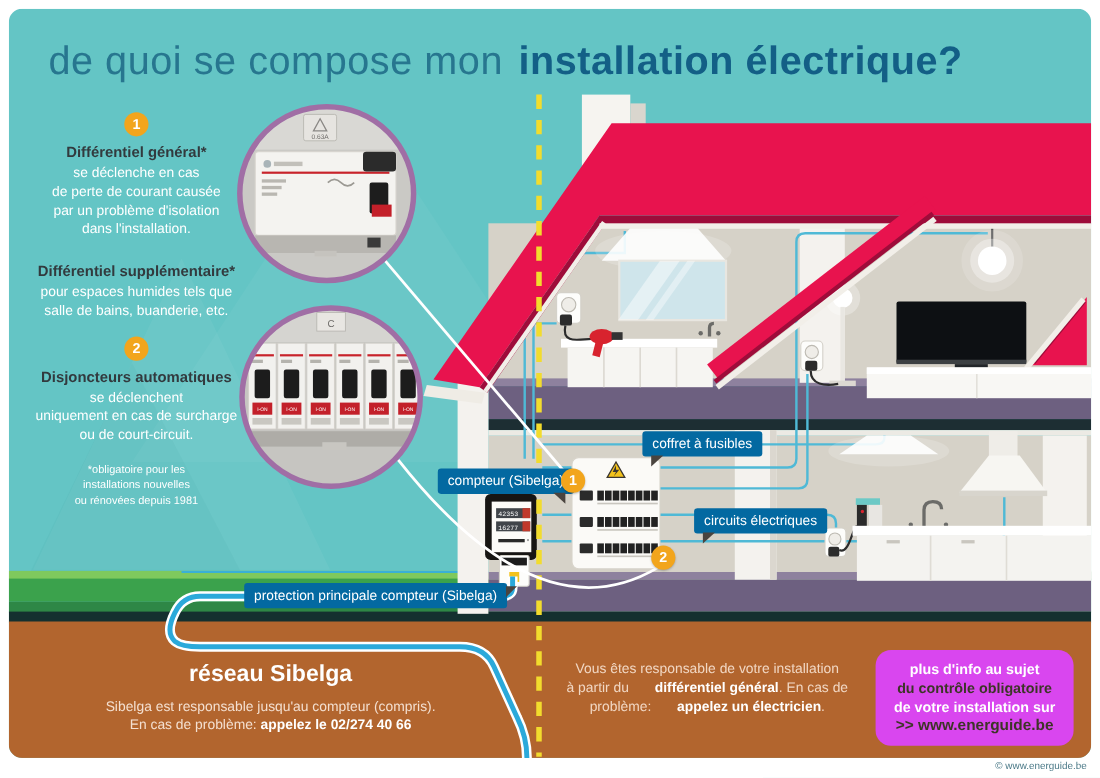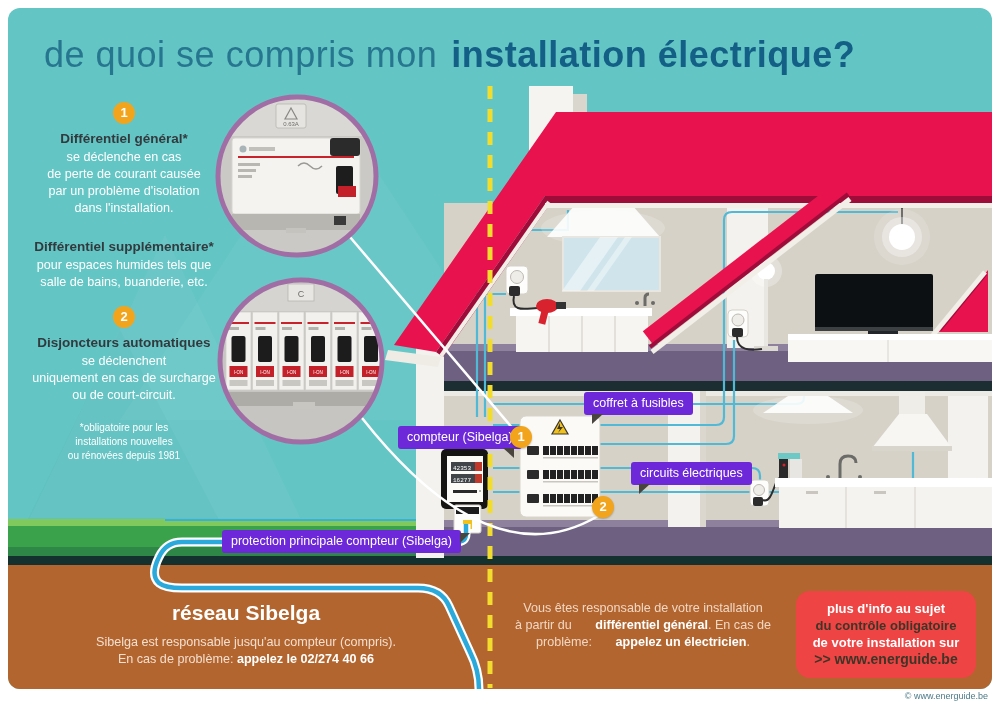--- a/index.html
+++ b/index.html
@@ -13,38 +13,38 @@
   #title .bd{font-weight:700;color:#135f86;margin-left:14px;}
   
   #notes{left:24px;top:102px;width:200px;text-align:center;}
   .badge{width:22px;height:22px;border-radius:50%;background:#f2a51c;color:#fff;
          font-size:13px;font-weight:700;line-height:22px;text-align:center;margin:0 auto;}
   #notes h3{margin:7px 0 3px;font-size:13.5px;font-weight:700;color:#323a3e;}
   #notes p{margin:0;font-size:12.6px;line-height:17px;color:#ffffff;white-space:pre-line;}
   #notes .gap{height:15px;}
   #notes .foot{margin-top:17px;font-size:10px;line-height:14px;color:#ffffff;white-space:pre-line;}
   
-  .dlabel{background:#6d28d9;color:#fff;font-size:12.5px;line-height:15px;
+  .dlabel{background:#0369a1;color:#fff;font-size:12.5px;line-height:15px;
           padding:4px 9px;border-radius:3px;white-space:nowrap;z-index:6;}
   .dlabel:after{content:"";position:absolute;width:0;height:0;}
   .tip-br:after{right:8px;bottom:-9px;border-top:10px solid #4a443f;border-left:11px solid transparent;}
   .tip-bl:after{left:8px;bottom:-9px;border-top:10px solid #4a443f;border-right:11px solid transparent;}
   .tip-r:after{right:-9px;top:3px;border-left:10px solid #4a443f;border-bottom:10px solid transparent;}
   .dbadge{width:22px;height:22px;border-radius:50%;background:#f2a51c;color:#fff;font-size:13px;
           font-weight:700;line-height:22px;text-align:center;z-index:7;box-shadow:0 1px 2px rgba(0,0,0,.25);}
   
   #network{left:40px;top:601px;width:412px;text-align:center;}
   #network .t{font-size:21px;font-weight:700;color:#fff;}
   #network .b{margin-top:9px;font-size:12.6px;line-height:17px;color:rgba(255,244,236,.85);}
   #network .b b{color:#fff;}
   #install{left:498px;top:592px;width:290px;text-align:center;}
   #install .t{font-size:17.5px;font-weight:700;color:#fff;}
   #install .b{margin-top:8px;font-size:12.6px;line-height:17px;color:rgba(255,240,228,.82);white-space:pre-line;}
   #install .b b{color:#fff;margin-left:20px;}
-  #infobox{left:796px;top:591px;width:180px;height:78px;background:#ef4444;border-radius:14px;
+  #infobox{left:796px;top:591px;width:180px;height:78px;background:#d946ef;border-radius:14px;
            text-align:center;padding-top:9px;box-sizing:content-box;z-index:6;}
   #infobox div{font-size:13px;font-weight:700;line-height:17px;}
   .inf-w{color:#ffffff;} .inf-d{color:#3d3527;}
   #infobox .big{font-size:14px;}
   #copyright{right:12px;top:691px;font-size:9px;color:#4c7a88;}
 </style>
 </head>
 <body>
 
 <div id="stage">
@@ -308,21 +308,21 @@
         <use href="#brkUnit" x="358.5" y="312"></use>
         <rect x="221" y="392" width="160" height="14" fill="#aeaca7"></rect>
         <rect x="293" y="402" width="22" height="7" fill="#c8c6c1"></rect>
       </g>
       <circle cx="301" cy="361" r="81" fill="none" stroke="#a06ea5" stroke-width="5"></circle>
     </g>
   </g>
 </svg>
 
 <div class="abs" id="title">
-  <span class="lt">de quoi se compris mon</span><span class="bd">installation électrique?</span>
+  <span class="lt">de quoi se compose mon</span><span class="bd">installation électrique?</span>
 </div>
 
 <div class="abs" id="notes">
   <div class="badge">1</div>
   <h3>Différentiel général*</h3>
   <p>se déclenche en cas
 de perte de courant causée
 par un problème d'isolation
 dans l'installation.</p>
   <div class="gap"></div>

